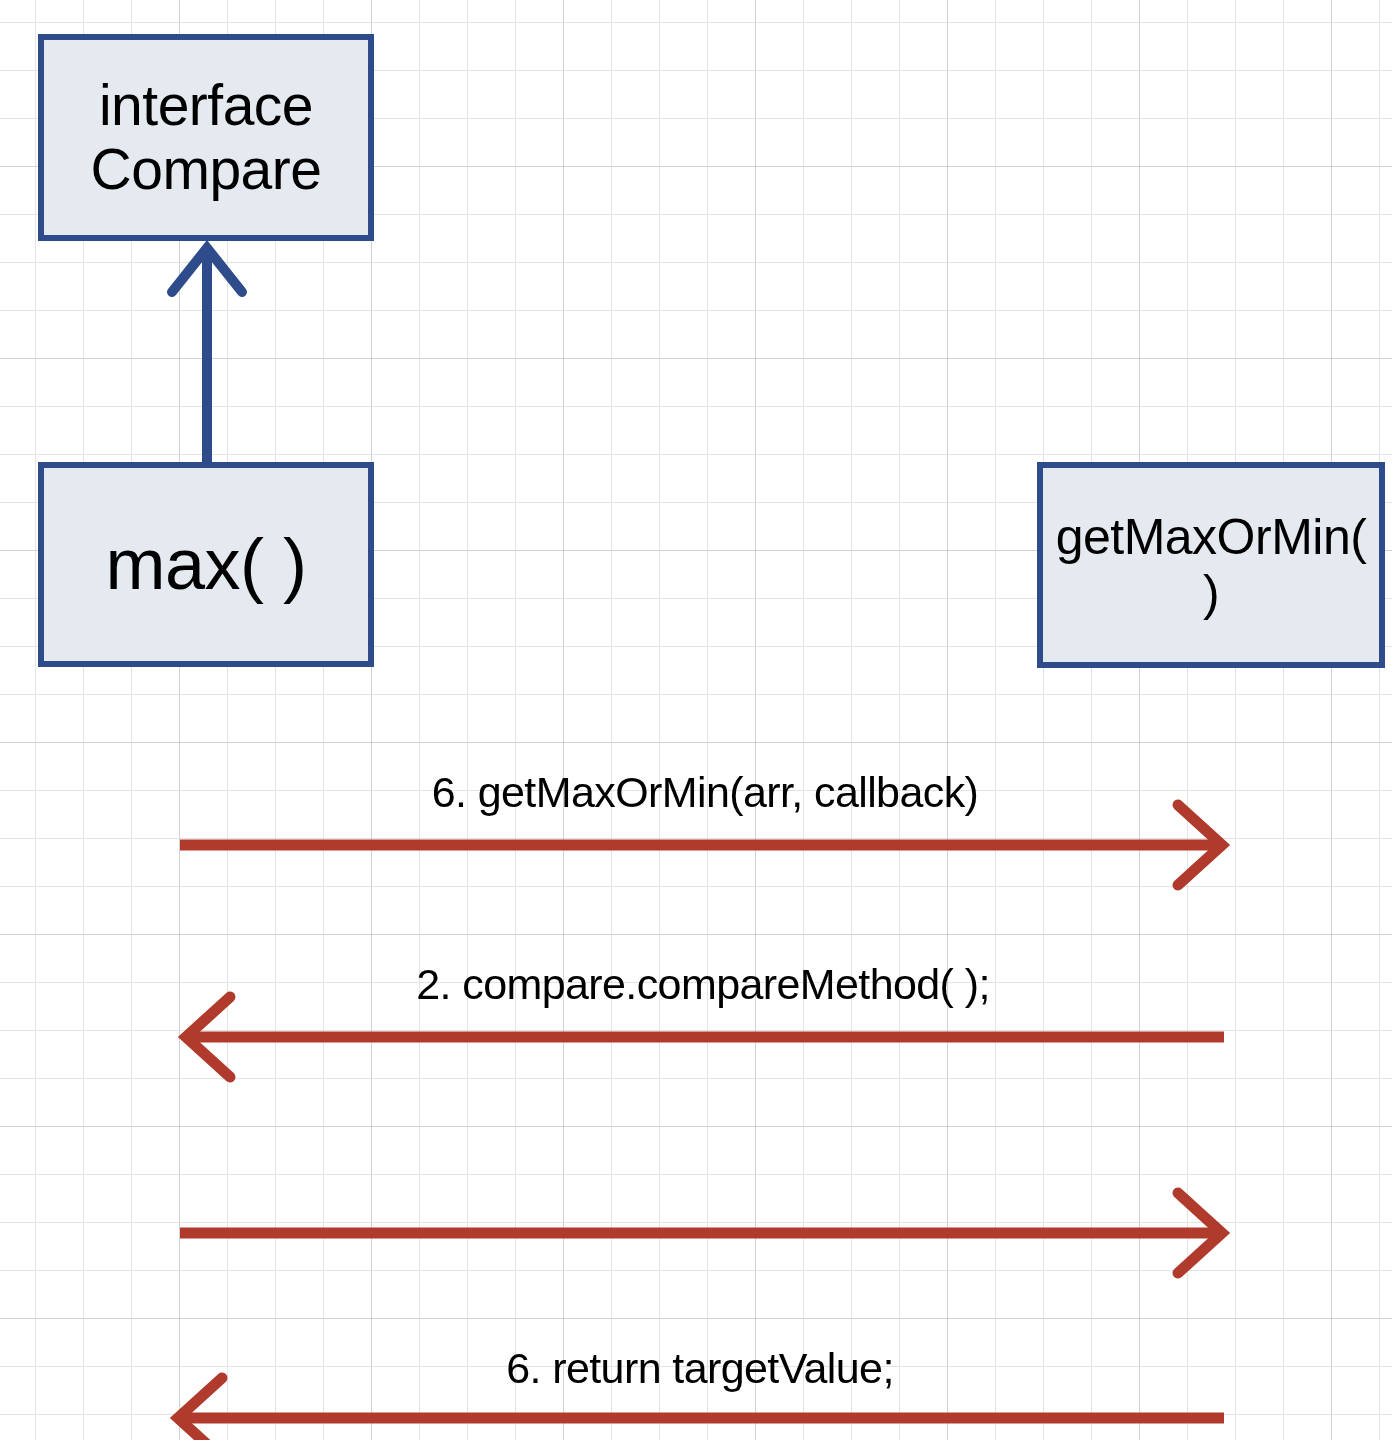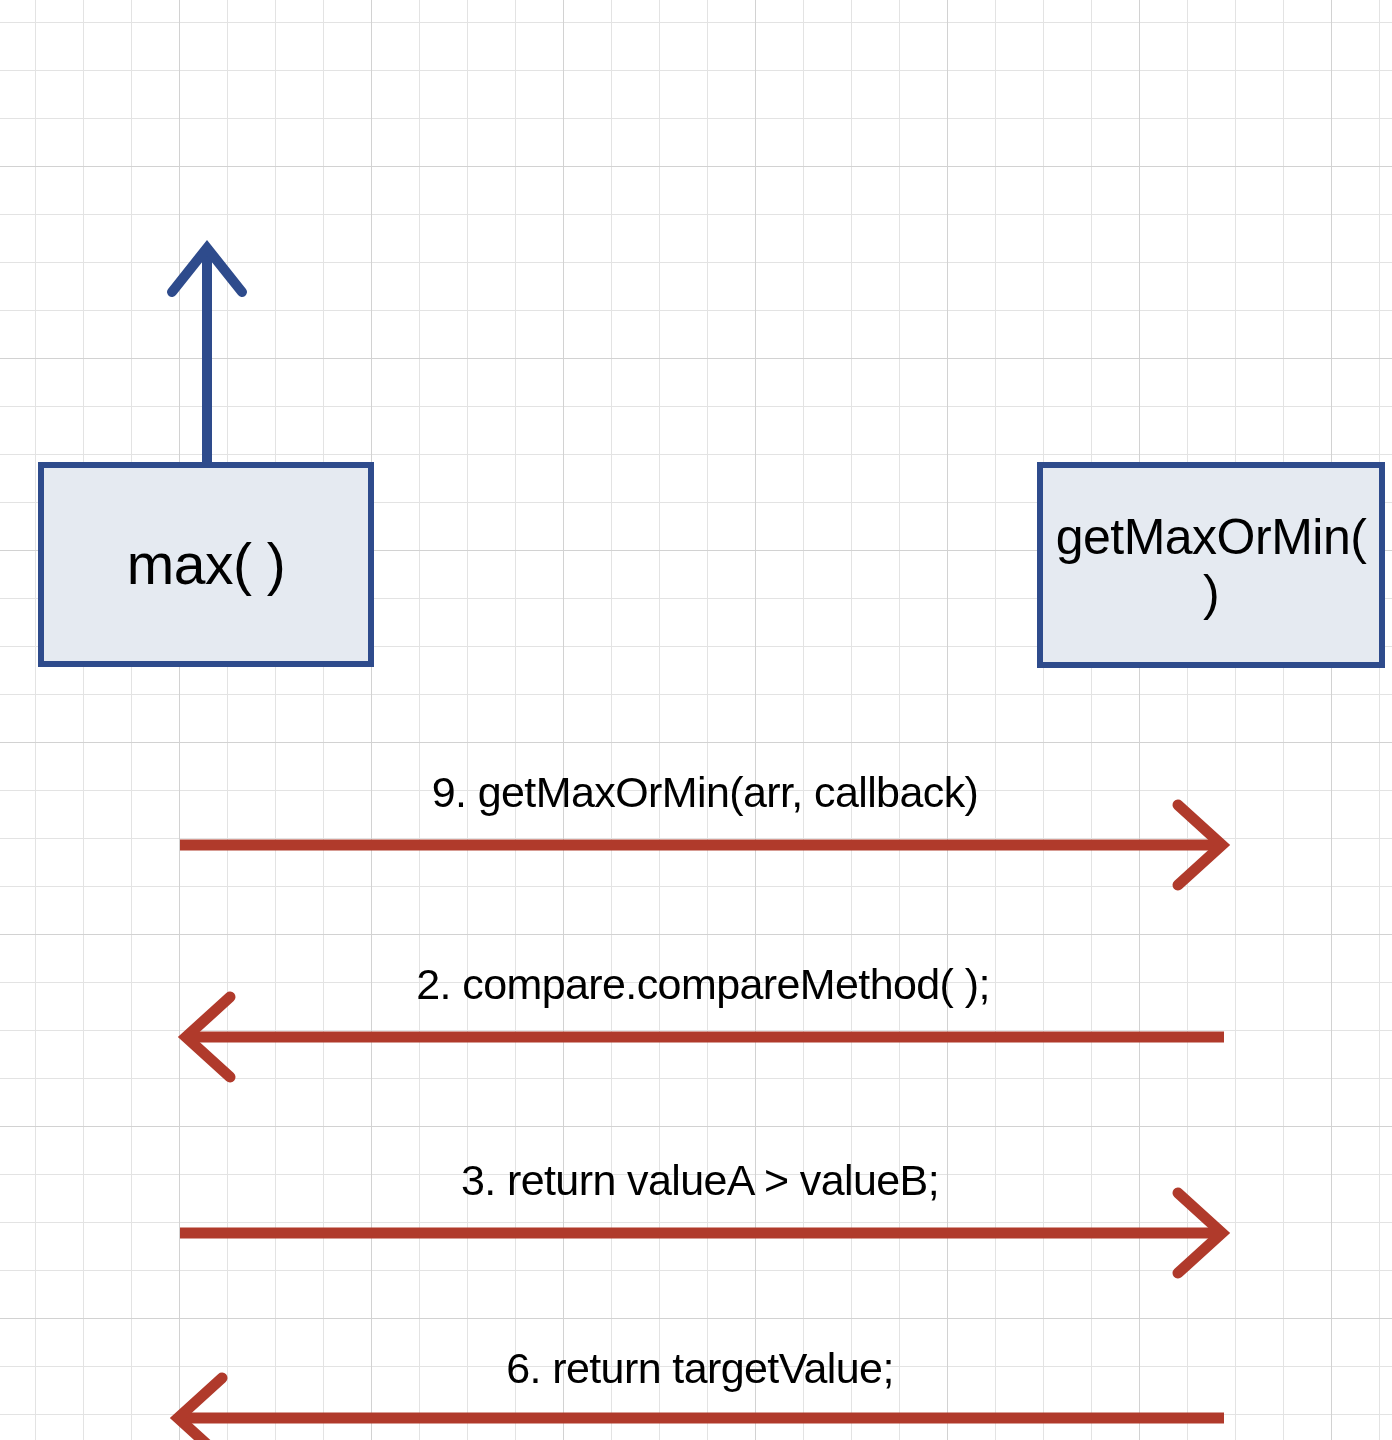--- a/index.html
+++ b/index.html
@@ -46,21 +46,21 @@
     line-height: 1.12;
     white-space: pre-line;
     letter-spacing: -0.5px;
   }
   #node-compare {
     left: 38px;  top: 34px;  width: 336px; height: 207px;
     font-size: 57px;
   }
   #node-max {
     left: 38px;  top: 462px; width: 336px; height: 205px;
-    font-size: 57px;
+    font-size: 72px;
   }
   #node-getmaxormin {
     left: 1037px; top: 462px; width: 348px; height: 206px;
     font-size: 50px;
   }
 
   
   #arrows {
     position: absolute;
     left: 0; top: 0;
@@ -107,26 +107,27 @@
       <line x1="180" y1="1233" x2="1222" y2="1233" stroke="#b03a2b" stroke-width="11" stroke-linecap="butt"></line>
       <polyline points="1178,1193 1222,1233 1178,1273" fill="none" stroke="#b03a2b" stroke-width="11" stroke-linecap="round" stroke-linejoin="miter"></polyline>
     </g>
 
     <g>
       <line x1="1224" y1="1418" x2="180" y2="1418" stroke="#b03a2b" stroke-width="11" stroke-linecap="butt"></line>
       <polyline points="222,1378 178,1418 222,1458" fill="none" stroke="#b03a2b" stroke-width="11" stroke-linecap="round" stroke-linejoin="miter"></polyline>
     </g>
   </svg>
 
+  <div class="node" id="node-compare">interface
+Compare</div>
 
   <div class="node" id="node-max">max( )</div>
 
   <div class="node" id="node-getmaxormin">getMaxOrMin( )</div>
 
-  <div class="msg-label" style="left:705px; top:768px;">9. getMaxOrMin(arr, callback)</div>
+  <div class="msg-label" style="left:705px; top:768px;">6. getMaxOrMin(arr, callback)</div>
 
   <div class="msg-label" style="left:703px; top:960px;">2. compare.compareMethod( );</div>
 
-  <div class="msg-label" style="left:700px; top:1156px;">3. return valueA &gt; valueB;</div>
 
   <div class="msg-label" style="left:700px; top:1344px;">6. return targetValue;</div>
 
 </div>
 
 </body></html>

